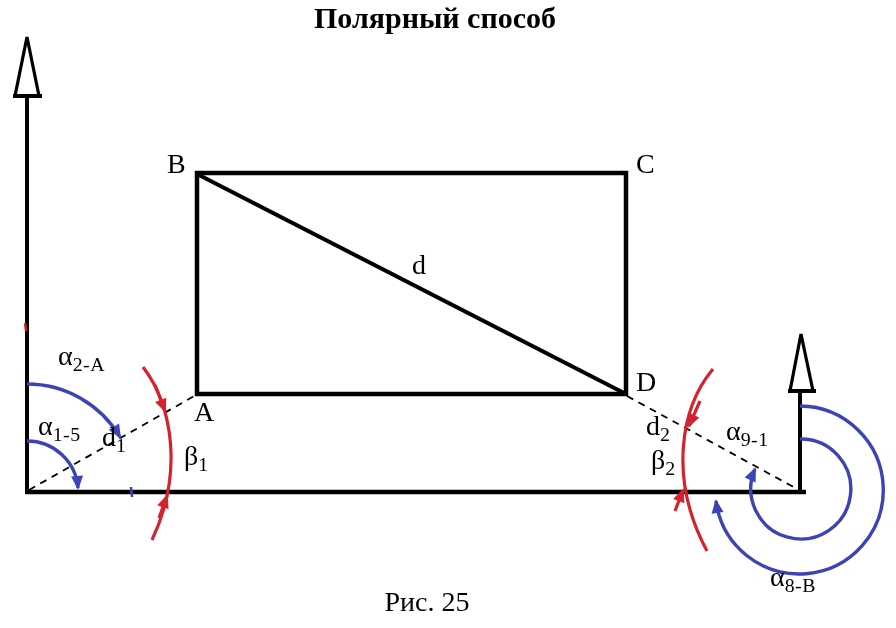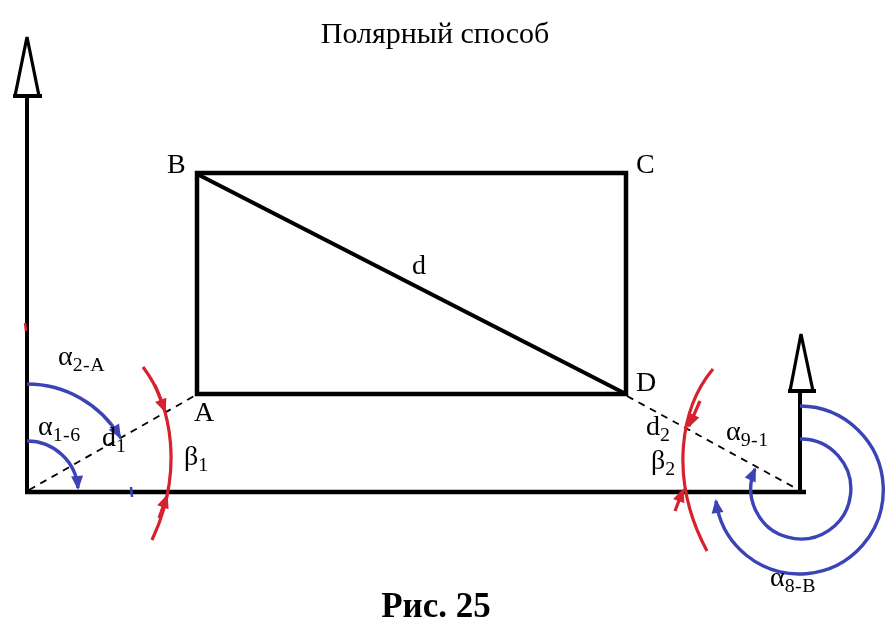--- a/index.html
+++ b/index.html
@@ -12,26 +12,26 @@
     font-family:"Liberation Serif","DejaVu Serif",serif;
     color:var(--line);
   }
   #geometry{position:absolute;left:0;top:0;width:896px;height:628px;}
   .lbl{
     position:absolute; font-size:28px; line-height:1; white-space:nowrap;
     color:var(--line); user-select:none;
   }
   .lbl .sub{font-size:0.71em; vertical-align:-0.28em; letter-spacing:0.5px;}
   .title{
-    position:absolute; top:16px; left:435px; transform:translateX(-50%);
-    font-size:30px; font-weight:normal; white-space:nowrap;
+    position:absolute; top:1px; left:435px; transform:translateX(-50%);
+    font-size:30px; font-weight:bold; white-space:nowrap;
   }
   .caption{
     position:absolute; top:586px; left:427px; transform:translateX(-50%);
-    font-size:35px; font-weight:bold; white-space:nowrap;margin-left:9px;
+    font-size:28px; font-weight:normal; white-space:nowrap;
   }
   .blk{stroke:var(--line);}
   .blu{stroke:var(--blue);}
   .rd{stroke:var(--red);}
   .nofill{fill:none;}
 </style>
 </head>
 <body>
 
 <div id="stage">
@@ -90,17 +90,17 @@
   <span class="lbl" style="left:636px;top:368px">D</span>
   <span class="lbl" style="left:412px;top:251px">d</span>
 
   <span class="lbl" style="left:102px;top:423px"><span>d</span><span class="sub">1</span></span>
   <span class="lbl" style="left:646px;top:412px"><span>d</span><span class="sub">2</span></span>
 
   <span class="lbl" style="left:184px;top:442px"><span>β</span><span class="sub">1</span></span>
   <span class="lbl" style="left:651px;top:446px"><span>β</span><span class="sub">2</span></span>
 
   <span class="lbl" style="left:58px;top:342px"><span>α</span><span class="sub">2-A</span></span>
-  <span class="lbl" style="left:38px;top:412px"><span>α</span><span class="sub">1-6</span></span>
+  <span class="lbl" style="left:38px;top:412px"><span>α</span><span class="sub">1-5</span></span>
   <span class="lbl" style="left:726px;top:417px"><span>α</span><span class="sub">9-1</span></span>
   <span class="lbl" style="left:770px;top:563px"><span>α</span><span class="sub">8-B</span></span>
 
 </div>
 
 </body></html>

